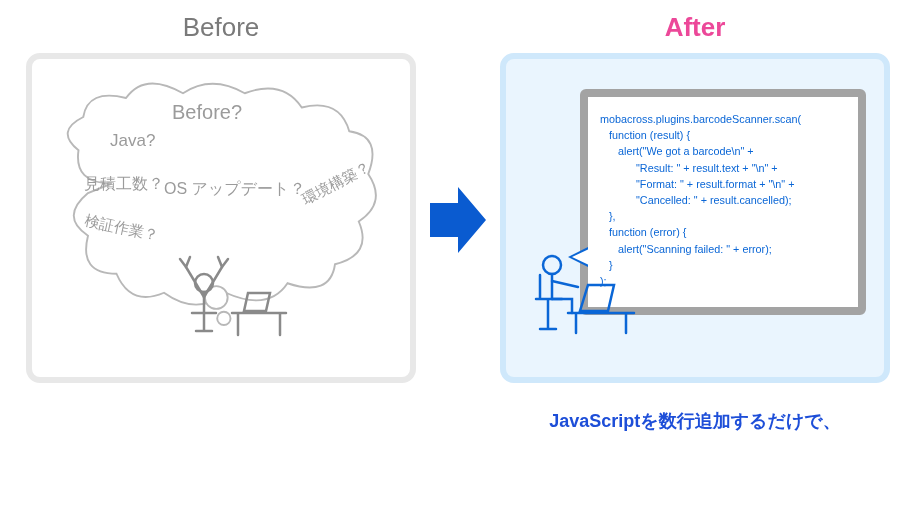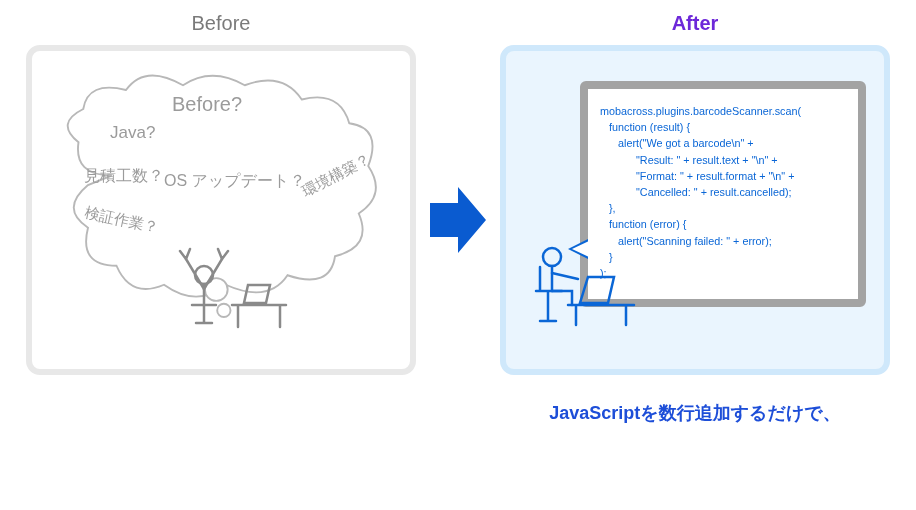--- a/index.html
+++ b/index.html
@@ -1,20 +1,20 @@
 <!DOCTYPE html>
 <html><head>
 <meta charset="utf-8">
 <style>
   html,body{margin:0;padding:0;background:#fff;font-family:"Hiragino Kaku Gothic Pro","Yu Gothic",Meiryo,sans-serif}
   .stage{width:916px;height:510px;position:relative;margin:0 auto;display:flex;align-items:flex-start;justify-content:center;gap:0}
   .panel{display:flex;flex-direction:column;align-items:center}
-  .panel-title{font-size:20px;margin:12px 12px 10px}
+  .panel-title{font-size:26px;margin:12px 12px 10px}
   .panel-before .panel-title{color:#7a7a7a}
-  .panel-after .panel-title{color:#6d28d9;font-weight:600}
+  .panel-after .panel-title{color:#ec4899;font-weight:600}
   .card{width:390px;height:330px;border-radius:14px;position:relative;box-sizing:border-box}
   .card-before{background:#fff;border:6px solid #e8e8e8}
   .card-after{background:#eaf5fe;border:6px solid #cfe8fb}
   .caption{margin-top:24px;text-align:center;font-size:18px;line-height:1.65;font-weight:600}
   .panel-before .caption{color:#222}
   .panel-after .caption{color:#1d4ed8}
   .arrow{width:60px;margin:185px 12px 0}
   
   .cloud{position:absolute;left:22px;top:20px;right:22px;bottom:32px;filter:none}
   .cloud svg{width:100%;height:100%}

